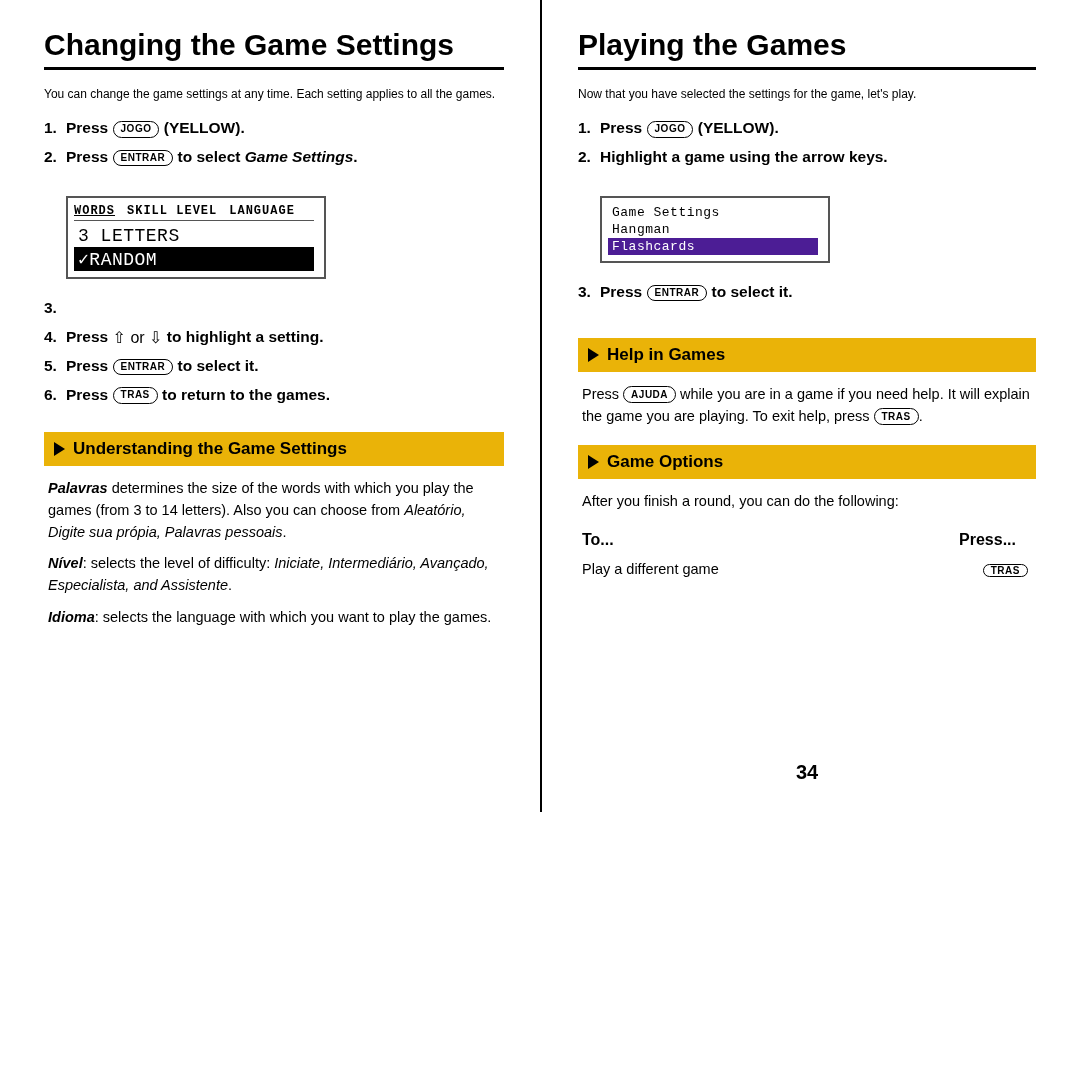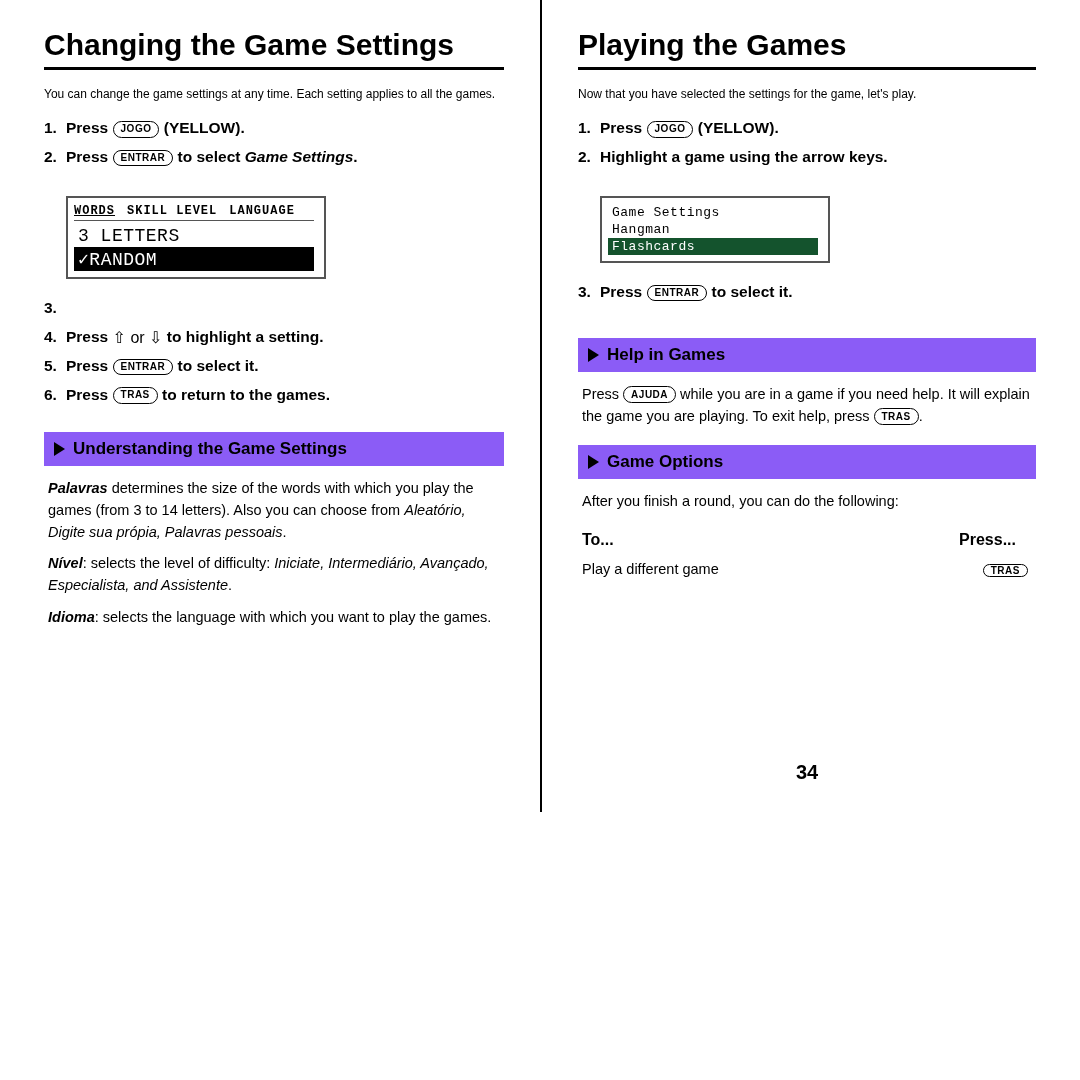--- a/index.html
+++ b/index.html
@@ -124,26 +124,26 @@
       display: inline-block;
       width: 230px;
       font-family: 'Courier New', Courier, monospace;
     }
     .screen-row-play {
       font-size: 13px;
       padding: 1px 4px;
       letter-spacing: 0.5px;
     }
     .screen-row-play.highlight {
-      background: #14532d;
+      background: #4c1d95;
       color: #fff;
     }
     
     .subsection-header {
-      background: #8b5cf6;
+      background: #eab308;
       display: flex;
       align-items: center;
       padding: 7px 10px;
       font-size: 17px;
       font-weight: 900;
       margin-bottom: 12px;
       margin-top: 8px;
     }
     .triangle-right {
       display: inline-block;

